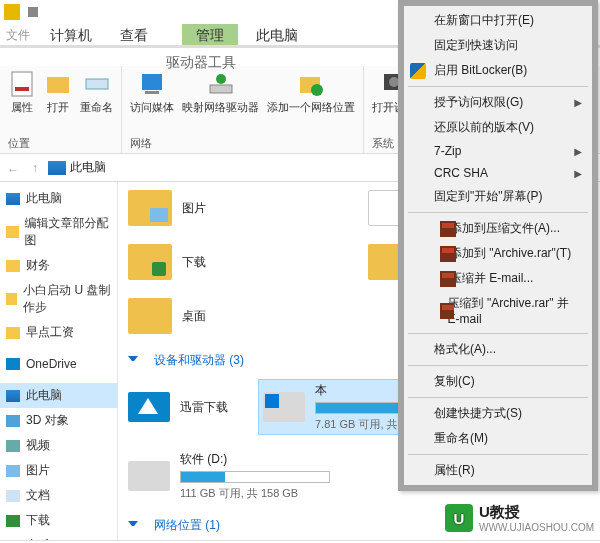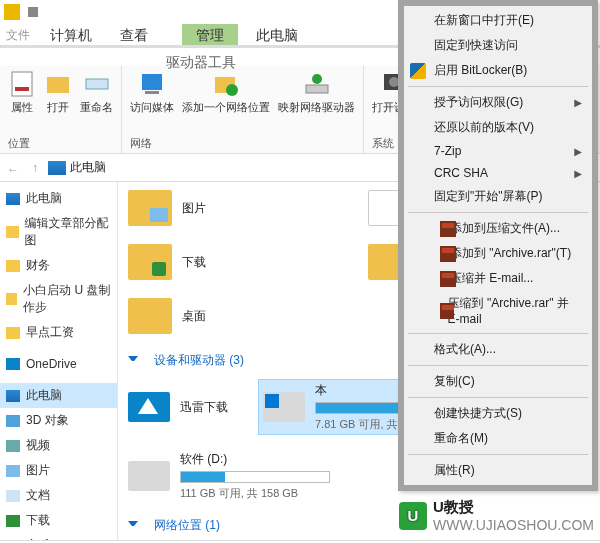--- a/index.html
+++ b/index.html
@@ -75,21 +75,21 @@
 .cm-icon { position:absolute; left:6px; width:16px; height:16px; }
 .cm-shield { background: linear-gradient(135deg,#1b6cb3 50%,#f0b000 50%); border-radius:2px; }
 .cm-rar { background:#7a3018; position:relative; }
 .cm-rar::after { content:""; position:absolute; left:2px; top:2px; width:12px; height:5px; background:#c04028; }
 .cm-arrow { margin-left:auto; color:#555; font-size:10px; }
 
 
 .watermark { position:absolute; right:6px; bottom:10px; display:flex; align-items:center; gap:6px; color:#fff; font-weight:bold; font-size:15px; text-shadow:0 0 2px #000; }
 .watermark .wico { width:28px; height:28px; background:#2aa038; border-radius:4px; display:flex; align-items:center; justify-content:center; color:#fff; }
 .watermark .wtxt { color:#222; text-shadow:none; }
-.watermark .wurl { font-size:14px; color:#888; text-shadow:none; font-weight:normal; display:block; }
+.watermark .wurl { font-size:10px; color:#888; text-shadow:none; font-weight:normal; display:block; }
 </style>
 </head>
 <body>
 
 <div class="titlebar">
   <div class="icon"></div>
   <div class="qa-chevron"></div>
 </div>
 
 <div class="ribbon-tabs">
@@ -147,34 +147,34 @@
             <svg width="26" height="26">
               <rect x="3" y="3" width="20" height="16" fill="#2a88d8"></rect>
               <rect x="6" y="20" width="14" height="3" fill="#888"></rect>
             </svg>
           </div>
         <span>访问媒体</span>
       </div>
       <div class="ribbon-btn">
         <div class="ico">
             <svg width="26" height="26">
+              <rect x="2" y="14" width="22" height="8" fill="#ccc" stroke="#888"></rect>
+              <circle cx="13" cy="8" r="5" fill="#2aa038"></circle>
+            </svg>
+          </div>
+        <span>映射网络驱动器</span>
+      </div>
+      <div class="ribbon-btn">
+        <div class="ico">
+            <svg width="26" height="26">
               <rect x="2" y="6" width="20" height="16" fill="#efc14c"></rect>
               <circle cx="19" cy="19" r="6" fill="#2aa038"></circle>
             </svg>
           </div>
         <span>添加一个网络位置</span>
-      </div>
-      <div class="ribbon-btn">
-        <div class="ico">
-            <svg width="26" height="26">
-              <rect x="2" y="14" width="22" height="8" fill="#ccc" stroke="#888"></rect>
-              <circle cx="13" cy="8" r="5" fill="#2aa038"></circle>
-            </svg>
-          </div>
-        <span>映射网络驱动器</span>
       </div>
     </div>
     <div class="ribbon-group-label">网络</div>
   </div>
 
   <div class="ribbon-group">
     <div class="ribbon-group-content">
       <div class="ribbon-btn">
         <div class="ico">
             <svg width="26" height="26">

